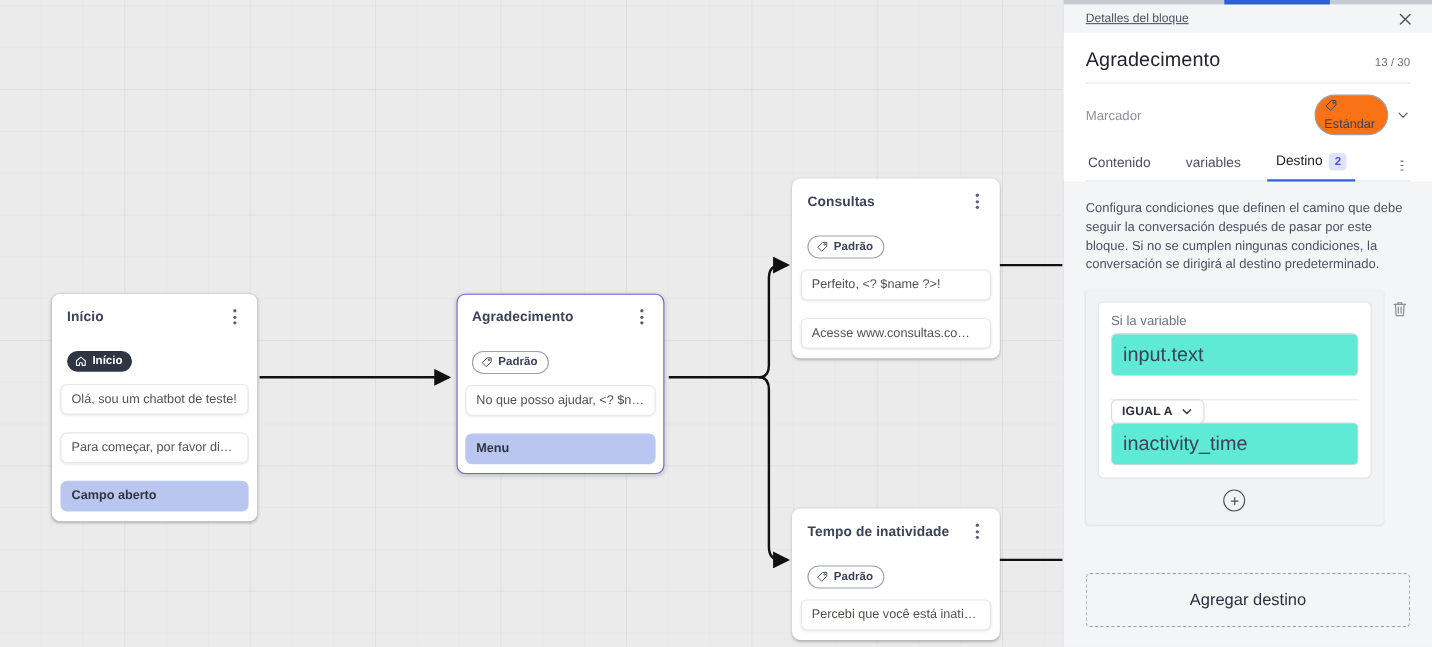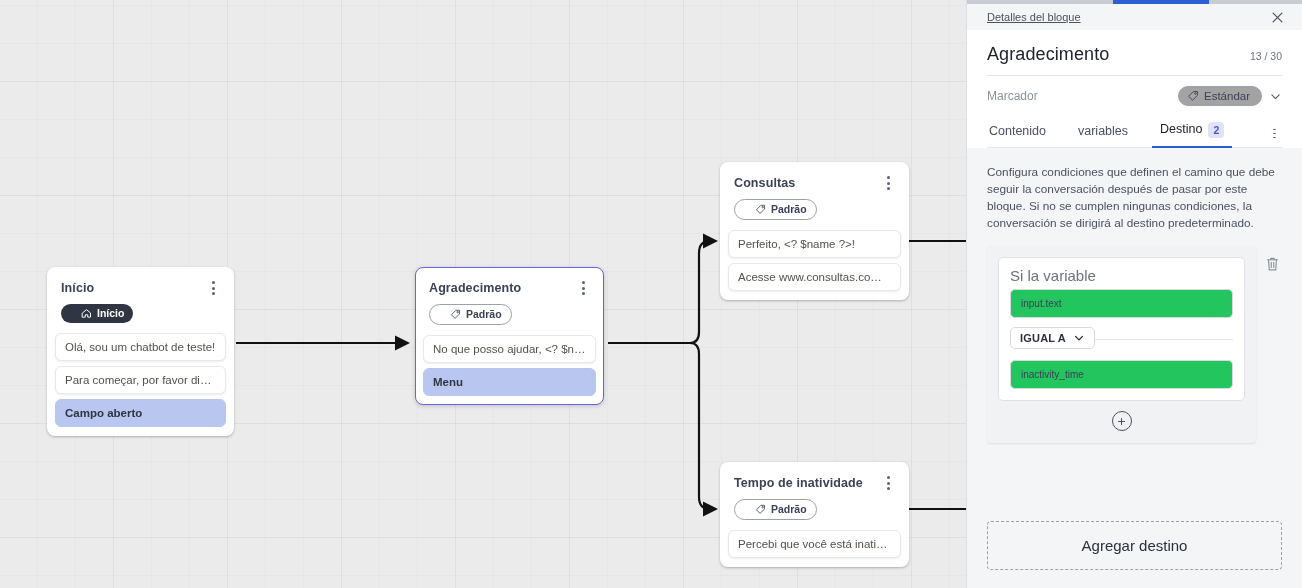--- a/index.html
+++ b/index.html
@@ -50,35 +50,35 @@
   }
   .kebab { width: 16px; height: 18px; display: flex; flex-direction: column;
            align-items: center; justify-content: center; gap: 2.5px; cursor: pointer;
            flex: 0 0 auto; margin-top: -1px; }
   .kebab i { display:block; width: 3px; height: 3px; border-radius: 50%; background: #5a6173; }
 
   .badges { padding: 7px 12px 10px 13px; }
   .chip {
     display: inline-flex; align-items: center; gap: 5px;
     border-radius: 999px; font-size: 10.5px; font-weight: 700;
-    padding: 3px 9px 3px 20px; line-height: 13px;
+    padding: 3px 9px 3px 7px; line-height: 13px; margin-top: 15px;
   }
   .chip.dark { background: #2f3542; color: #ffffff; }
   .chip.outline { background: #ffffff; color: #3c4257; border: 1px solid #9aa0ad; }
   .chip svg { display: block; }
 
   .msgs { padding: 0 7px 8px 7px; }
   .msg {
     background: #ffffff;
     border: 1px solid #e7e8ec;
     border-radius: 6px;
     font-size: 11.5px;
     color: #55504b;
     padding: 7px 9px;
-    margin-bottom: 5px;
+    margin-bottom: 16px;
     white-space: nowrap; overflow: hidden; text-overflow: ellipsis;
     box-shadow: 0 1px 2px rgba(0,0,0,0.07);
   }
   .msg:last-child { margin-bottom: 0; }
   .msg.highlight {
     background: #b9c6f0; border-color: #b9c6f0; color: #2f3542; font-weight: 600;
     box-shadow: none;
   }
 
   
@@ -105,21 +105,21 @@
   .blk-title { font-size: 18px; color: #20242e; font-weight: 400; letter-spacing: .1px; }
   .counter { font-size: 10.5px; color: #6d7280; }
 
   .marker-row { display:flex; align-items:center; justify-content: space-between;
                 padding: 10px 0 12px 0; }
   .marker-lbl { font-size: 12px; color: #8d929c; }
   .marker-right { display: flex; align-items: center; gap: 7px; }
   .tag-pill { display: inline-flex; gap: 5px;
               border: 1px solid #9aa0ad; border-radius: 999px;
               padding: 3px 11px 3px 8px; font-size: 11.5px; color: #3c4257; font-weight: 500;
-              cursor: pointer; background: #a3a3a3; }
+              cursor: pointer; background: #f97316; flex-direction: column; }
   .chev { cursor: pointer; display:flex; }
 
   .tabs { display: flex; align-items: flex-end; gap: 0; border-bottom: 1px solid #e6e7eb;
           position: relative; }
   .tab { padding: 4px 2px 9px 2px; margin-right: 28px; font-size: 12.5px; color: #4b5162;
          cursor: pointer; position: relative; white-space: nowrap; }
   .tab.active { color: #20242e; font-weight: 500; }
   .tab.active::after { content:""; position:absolute; left:-6px; right:-6px; bottom: -1px;
                        height: 2px; background: #2d5fd0; }
   .tab .badge { display:inline-flex; align-items:center; justify-content:center;
@@ -135,30 +135,30 @@
   .dest-card { flex: 1 1 auto; border-radius: 4px; overflow: hidden;
                box-shadow: 0 1px 2px rgba(0,0,0,0.09); background: #f1f2f4; }
   .dest-head { background: #bcc9f2; display:flex; align-items:center; justify-content: space-between;
                padding: 7px 11px; cursor: pointer; }
   .dest-head .lbl { font-size: 11.5px; color: #2b3040; font-weight: 600; }
   .trash { width: 20px; padding-top: 10px; cursor: pointer; display:flex; justify-content:center; }
 
   .cond-body { padding: 11px 11px 0 11px; }
   .cond-box { background: #ffffff; border: 1px solid #e1e2e7; border-radius: 5px;
               padding: 9px 11px 11px 11px; position: relative; }
-  .cond-lbl { font-size: 15px; color: #6d7280; padding-bottom: 5px; }
-  .field { border: 1px solid #d7d9de; border-radius: 5px; background: #22c55e;
-           font-size: 10px; color: #3c4257; padding: 8px 10px; width: 100%;
+  .cond-lbl { font-size: 12px; color: #6d7280; padding-bottom: 5px; }
+  .field { border: 1px solid #d7d9de; border-radius: 5px; background: #5eead4;
+           font-size: 18px; color: #3c4257; padding: 8px 10px; width: 100%;
            font-family: "Liberation Sans", sans-serif; }
   .op-row { position: relative; margin: 9px 0; height: 24px; }
   .op-row .line { position: absolute; left: 0; right: 0; top: 12px; height: 1px; background: #e4e5ea; }
   .op-sel { position: relative; display: inline-flex; align-items: center; gap: 7px;
             border: 1px solid #d7d9de; border-radius: 5px; background: #fff;
             padding: 4px 9px; font-size: 11px; font-weight: 600; color: #2b3040;
-            letter-spacing: .2px; cursor: pointer; }
+            letter-spacing: .2px; cursor: pointer; margin-top: 12px; }
   .plus-row { display: flex; justify-content: center; padding: 10px 0 12px 0; }
   .plus-btn { width: 20px; height: 20px; border-radius: 50%; border: 1.4px solid #4b5162;
               display:flex; align-items:center; justify-content:center; cursor: pointer;
               color: #4b5162; font-size: 14px; line-height: 1; }
   .goto { background: #ffffff; display:flex; align-items: center; justify-content: space-between;
           padding: 9px 11px 11px 11px; }
   .goto-lbl { font-size: 10px; color: #a07b53; font-weight: 600; }
   .goto-val { font-size: 13px; color: #9a6d3d; padding-top: 2px; }
 
   .panel-foot { flex: 0 0 auto; padding: 14px 20px 18px 20px; background: #f4f5f7; }

